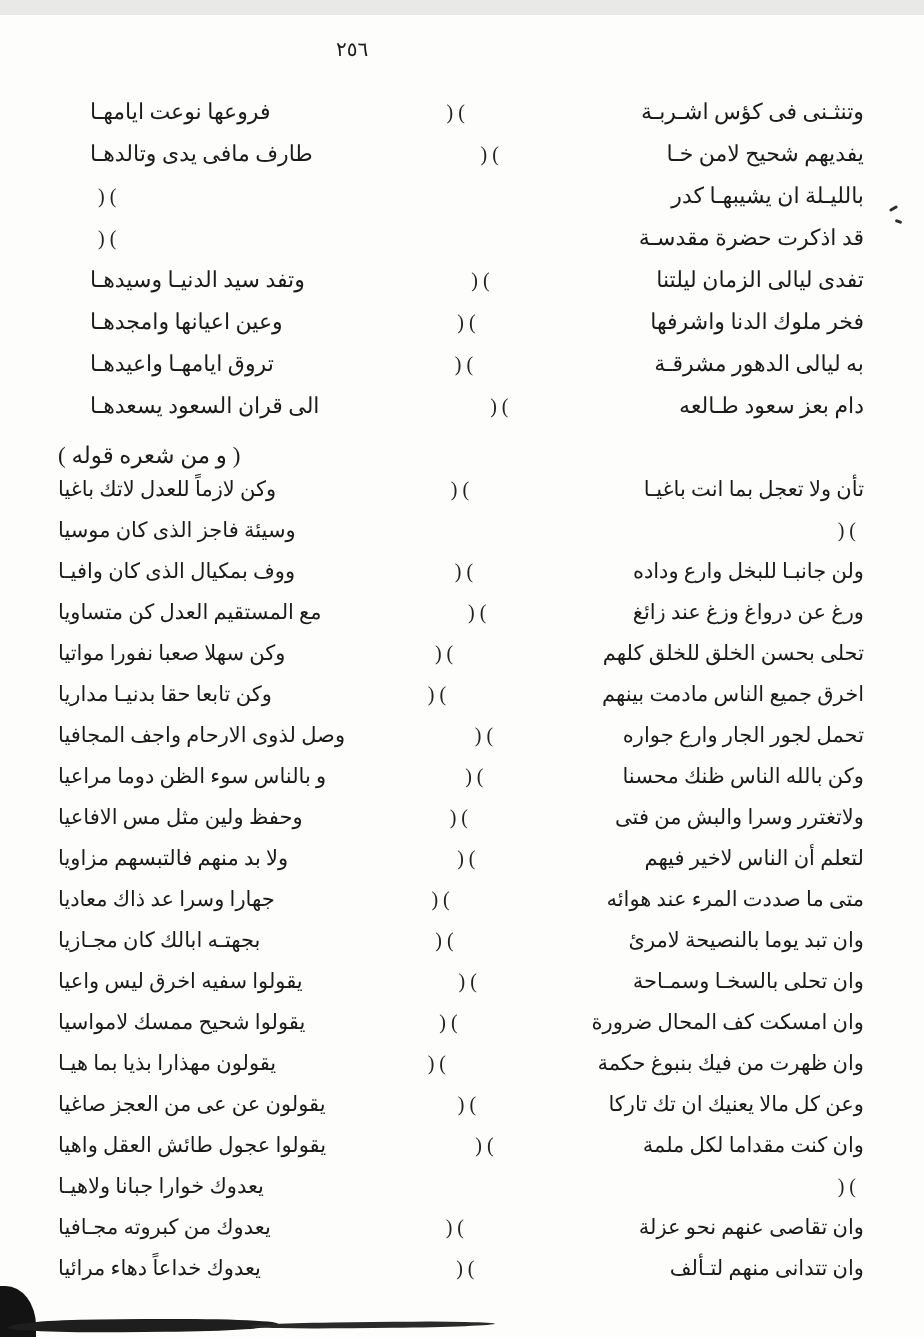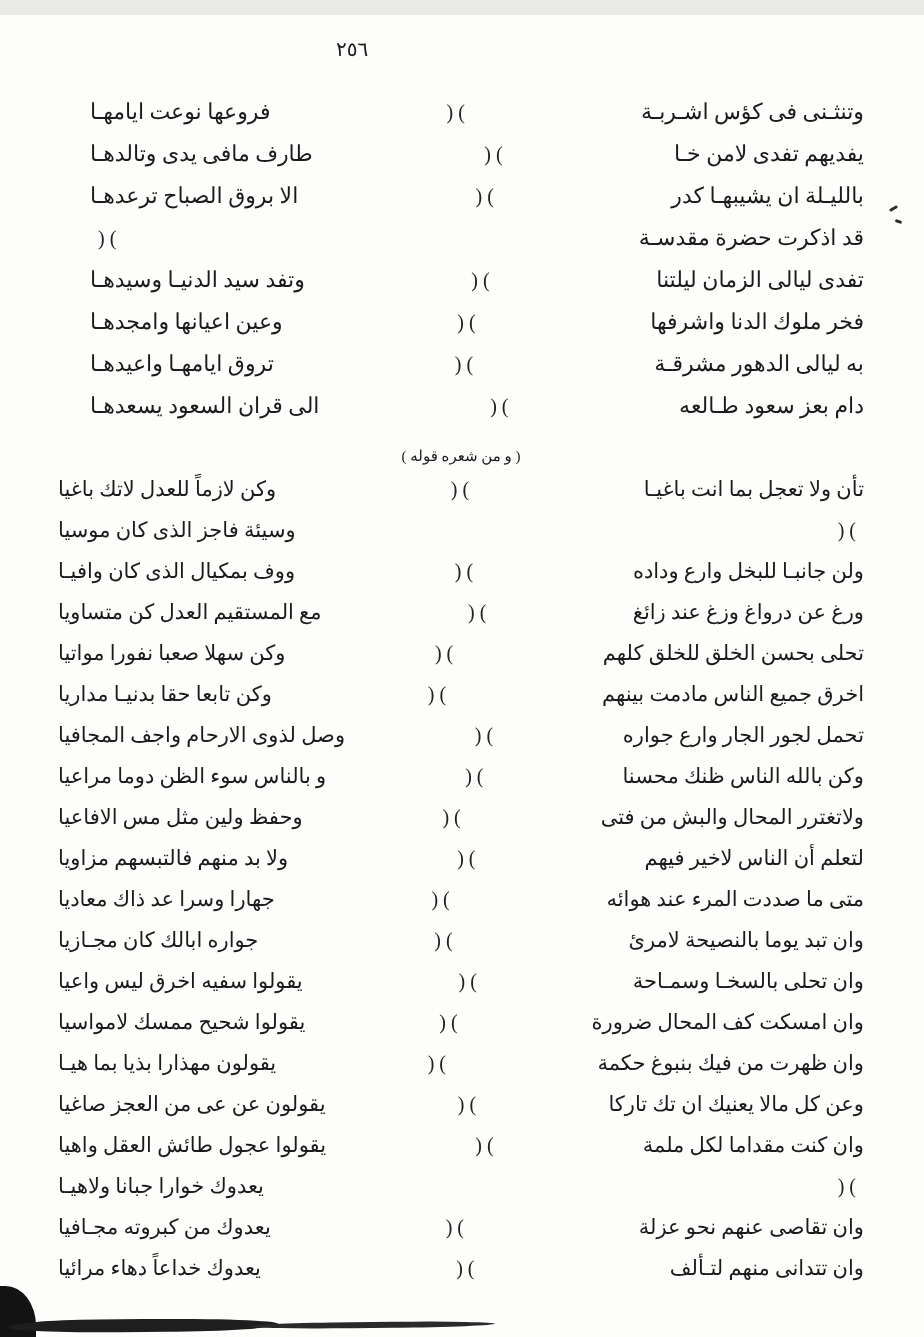--- a/index.html
+++ b/index.html
@@ -42,23 +42,23 @@
   .hemi { display: inline-block; }
   .sep {
     direction: ltr;
     unicode-bidi: bidi-override;
     padding: 0 8px;
     font-size: 20px;
     color: #222;
   }
   .heading {
     height: 42px;
-    text-align: center;
+    text-align: left;
     direction: rtl;
-    font-size: 15px;
+    font-size: 23px;
     line-height: 42px;
   }
   
   .artifact-corner {
     position: absolute; left: 0; bottom: 0;
     width: 36px; height: 66px;
     background: #131313;
     border-top-right-radius: 85% 60%;
   }
   .artifact-band-thick {
@@ -96,29 +96,28 @@
 
     <div class="poem poem-top">
 
         <div class="verse">
           <span class="hemi">وتنثـنى فى كؤس اشـربـة</span>
           <span class="sep">) (</span>
           <span class="hemi">فروعها نوعت ايامهـا</span>
         </div>
 
         <div class="verse">
-          <span class="hemi">يفديهم تفدى لامن خـا</span>
+          <span class="hemi">يفديهم شحيح لامن خـا</span>
           <span class="sep">) (</span>
           <span class="hemi">طارف مافى يدى وتالدهـا</span>
         </div>
 
         <div class="verse">
           <span class="hemi">بالليـلة ان يشيبهـا كدر</span>
           <span class="sep">) (</span>
-          <span class="hemi">الا بروق الصباح ترعدهـا</span>
         </div>
 
         <div class="verse">
           <span class="hemi">قد اذكرت حضرة مقدسـة</span>
           <span class="sep">) (</span>
         </div>
 
         <div class="verse">
           <span class="hemi">تفدى ليالى الزمان ليلتنا</span>
           <span class="sep">) (</span>
@@ -189,41 +188,41 @@
           <span class="hemi">وصل لذوى الارحام واجف المجافيا</span>
         </div>
 
         <div class="verse">
           <span class="hemi">وكن بالله الناس ظنك محسنا</span>
           <span class="sep">) (</span>
           <span class="hemi">و بالناس سوء الظن دوما مراعيا</span>
         </div>
 
         <div class="verse">
-          <span class="hemi">ولاتغترر المحال والبش من فتى</span>
+          <span class="hemi">ولاتغترر وسرا والبش من فتى</span>
           <span class="sep">) (</span>
           <span class="hemi">وحفظ ولين مثل مس الافاعيا</span>
         </div>
 
         <div class="verse">
           <span class="hemi">لتعلم أن الناس لاخير فيهم</span>
           <span class="sep">) (</span>
           <span class="hemi">ولا بد منهم فالتبسهم مزاويا</span>
         </div>
 
         <div class="verse">
           <span class="hemi">متى ما صددت المرء عند هوائه</span>
           <span class="sep">) (</span>
           <span class="hemi">جهارا وسرا عد ذاك معاديا</span>
         </div>
 
         <div class="verse">
           <span class="hemi">وان تبد يوما بالنصيحة لامرئ</span>
           <span class="sep">) (</span>
-          <span class="hemi">جواره ابالك كان مجـازيا</span>
+          <span class="hemi">بجهتـه ابالك كان مجـازيا</span>
         </div>
 
         <div class="verse">
           <span class="hemi">وان تحلى بالسخـا وسمـاحة</span>
           <span class="sep">) (</span>
           <span class="hemi">يقولوا سفيه اخرق ليس واعيا</span>
         </div>
 
         <div class="verse">
           <span class="hemi">وان امسكت كف المحال ضرورة</span>

